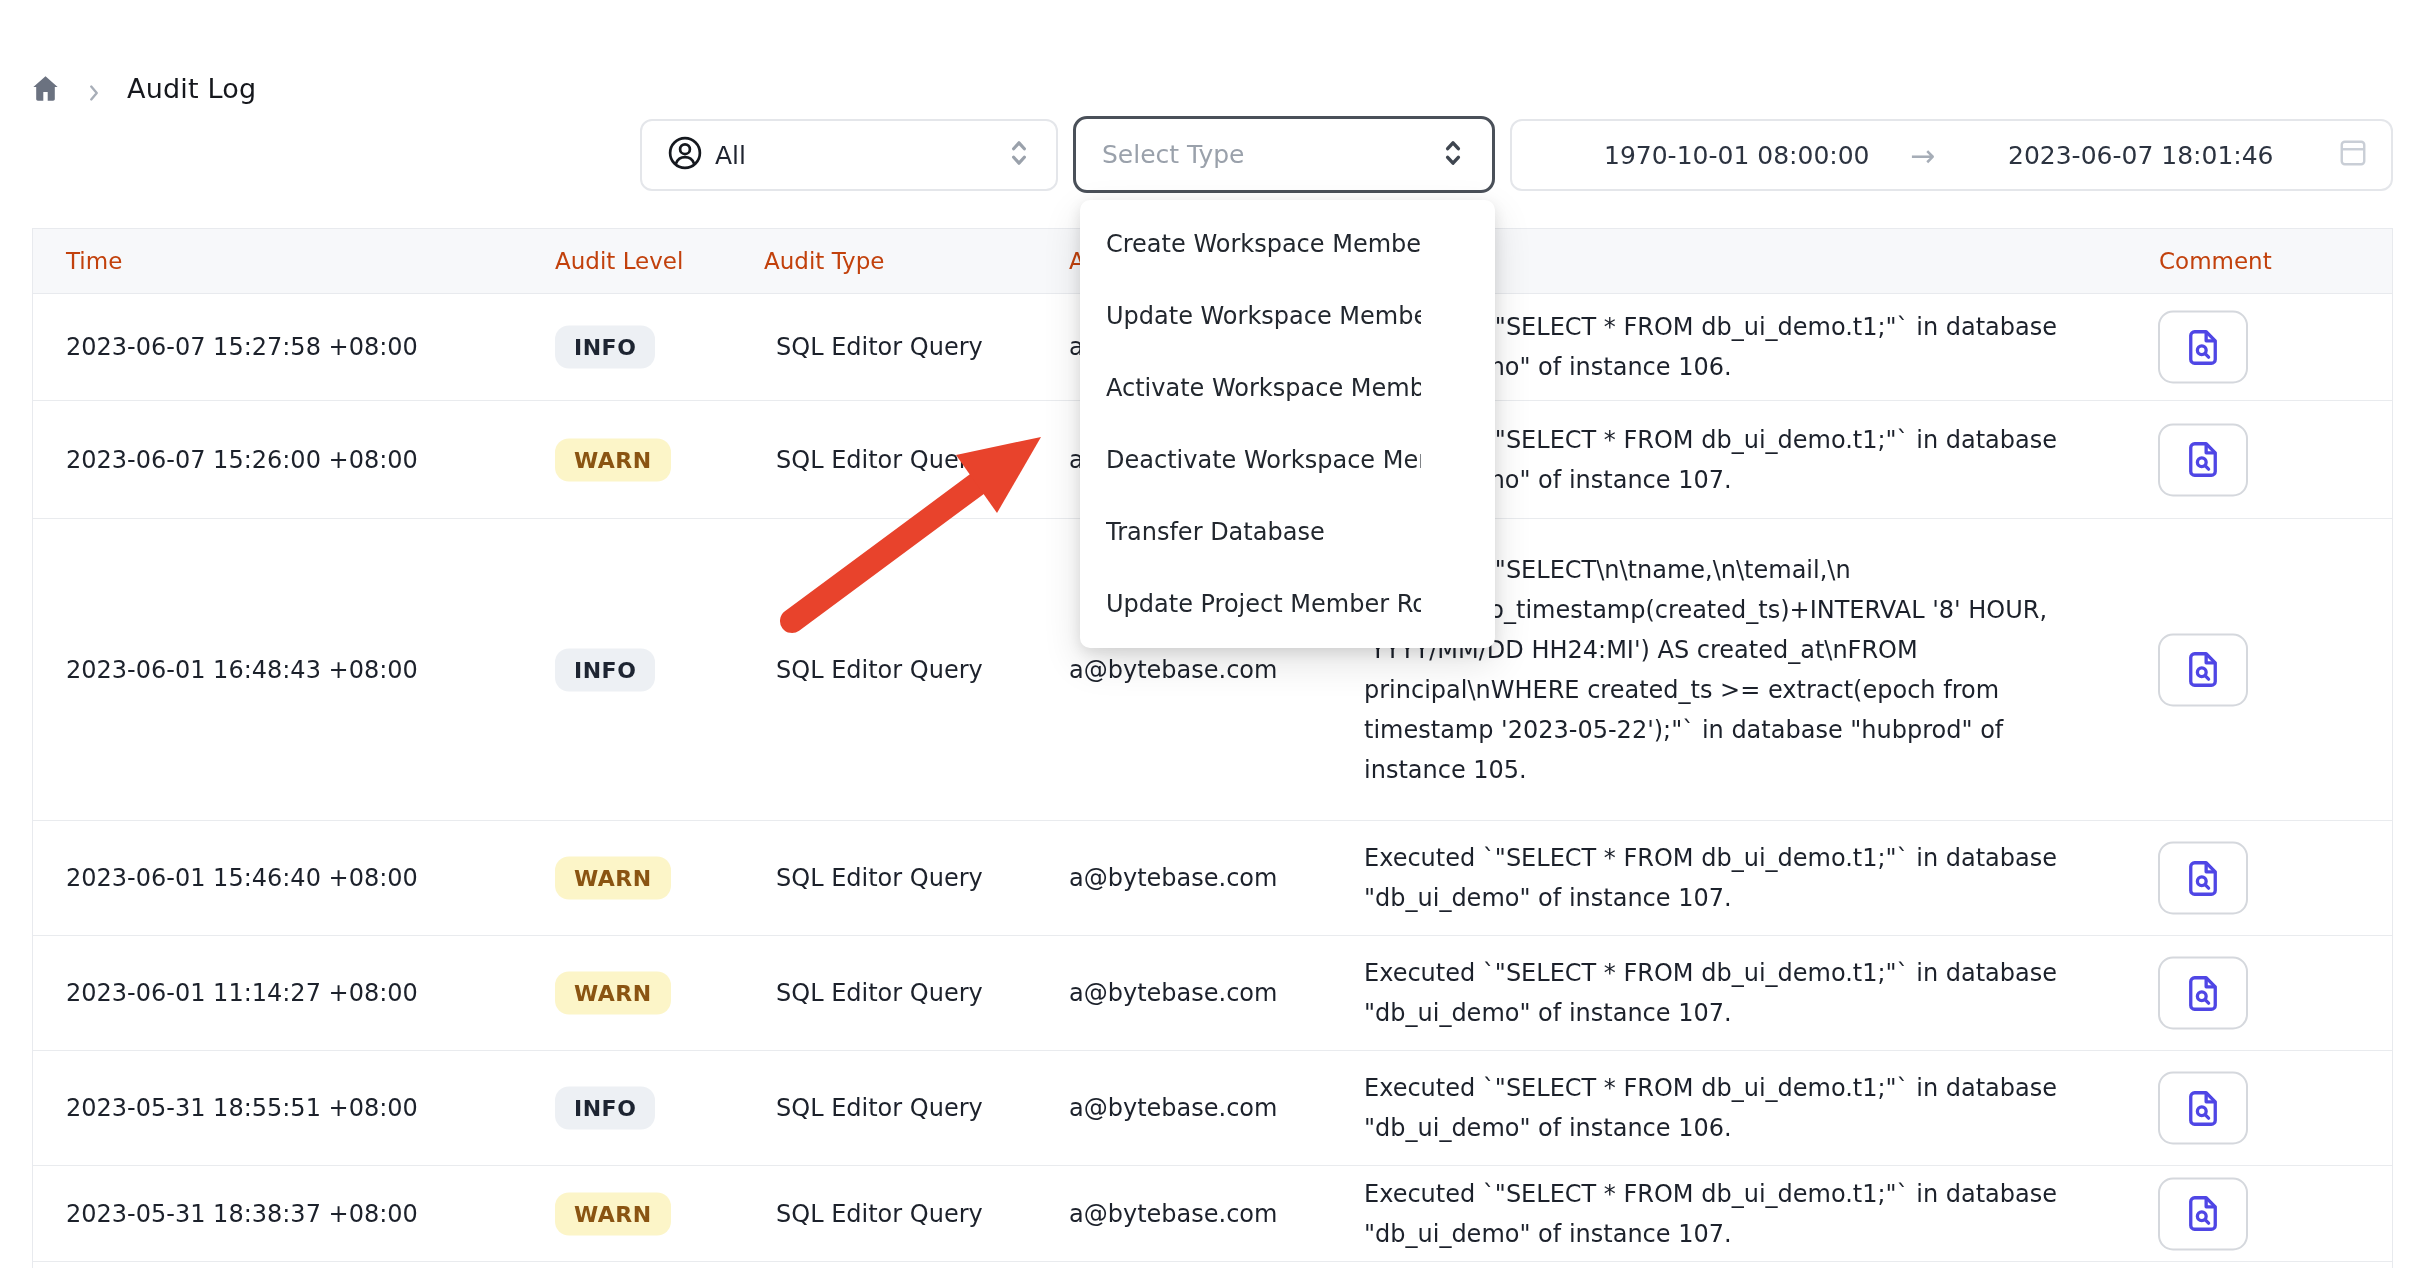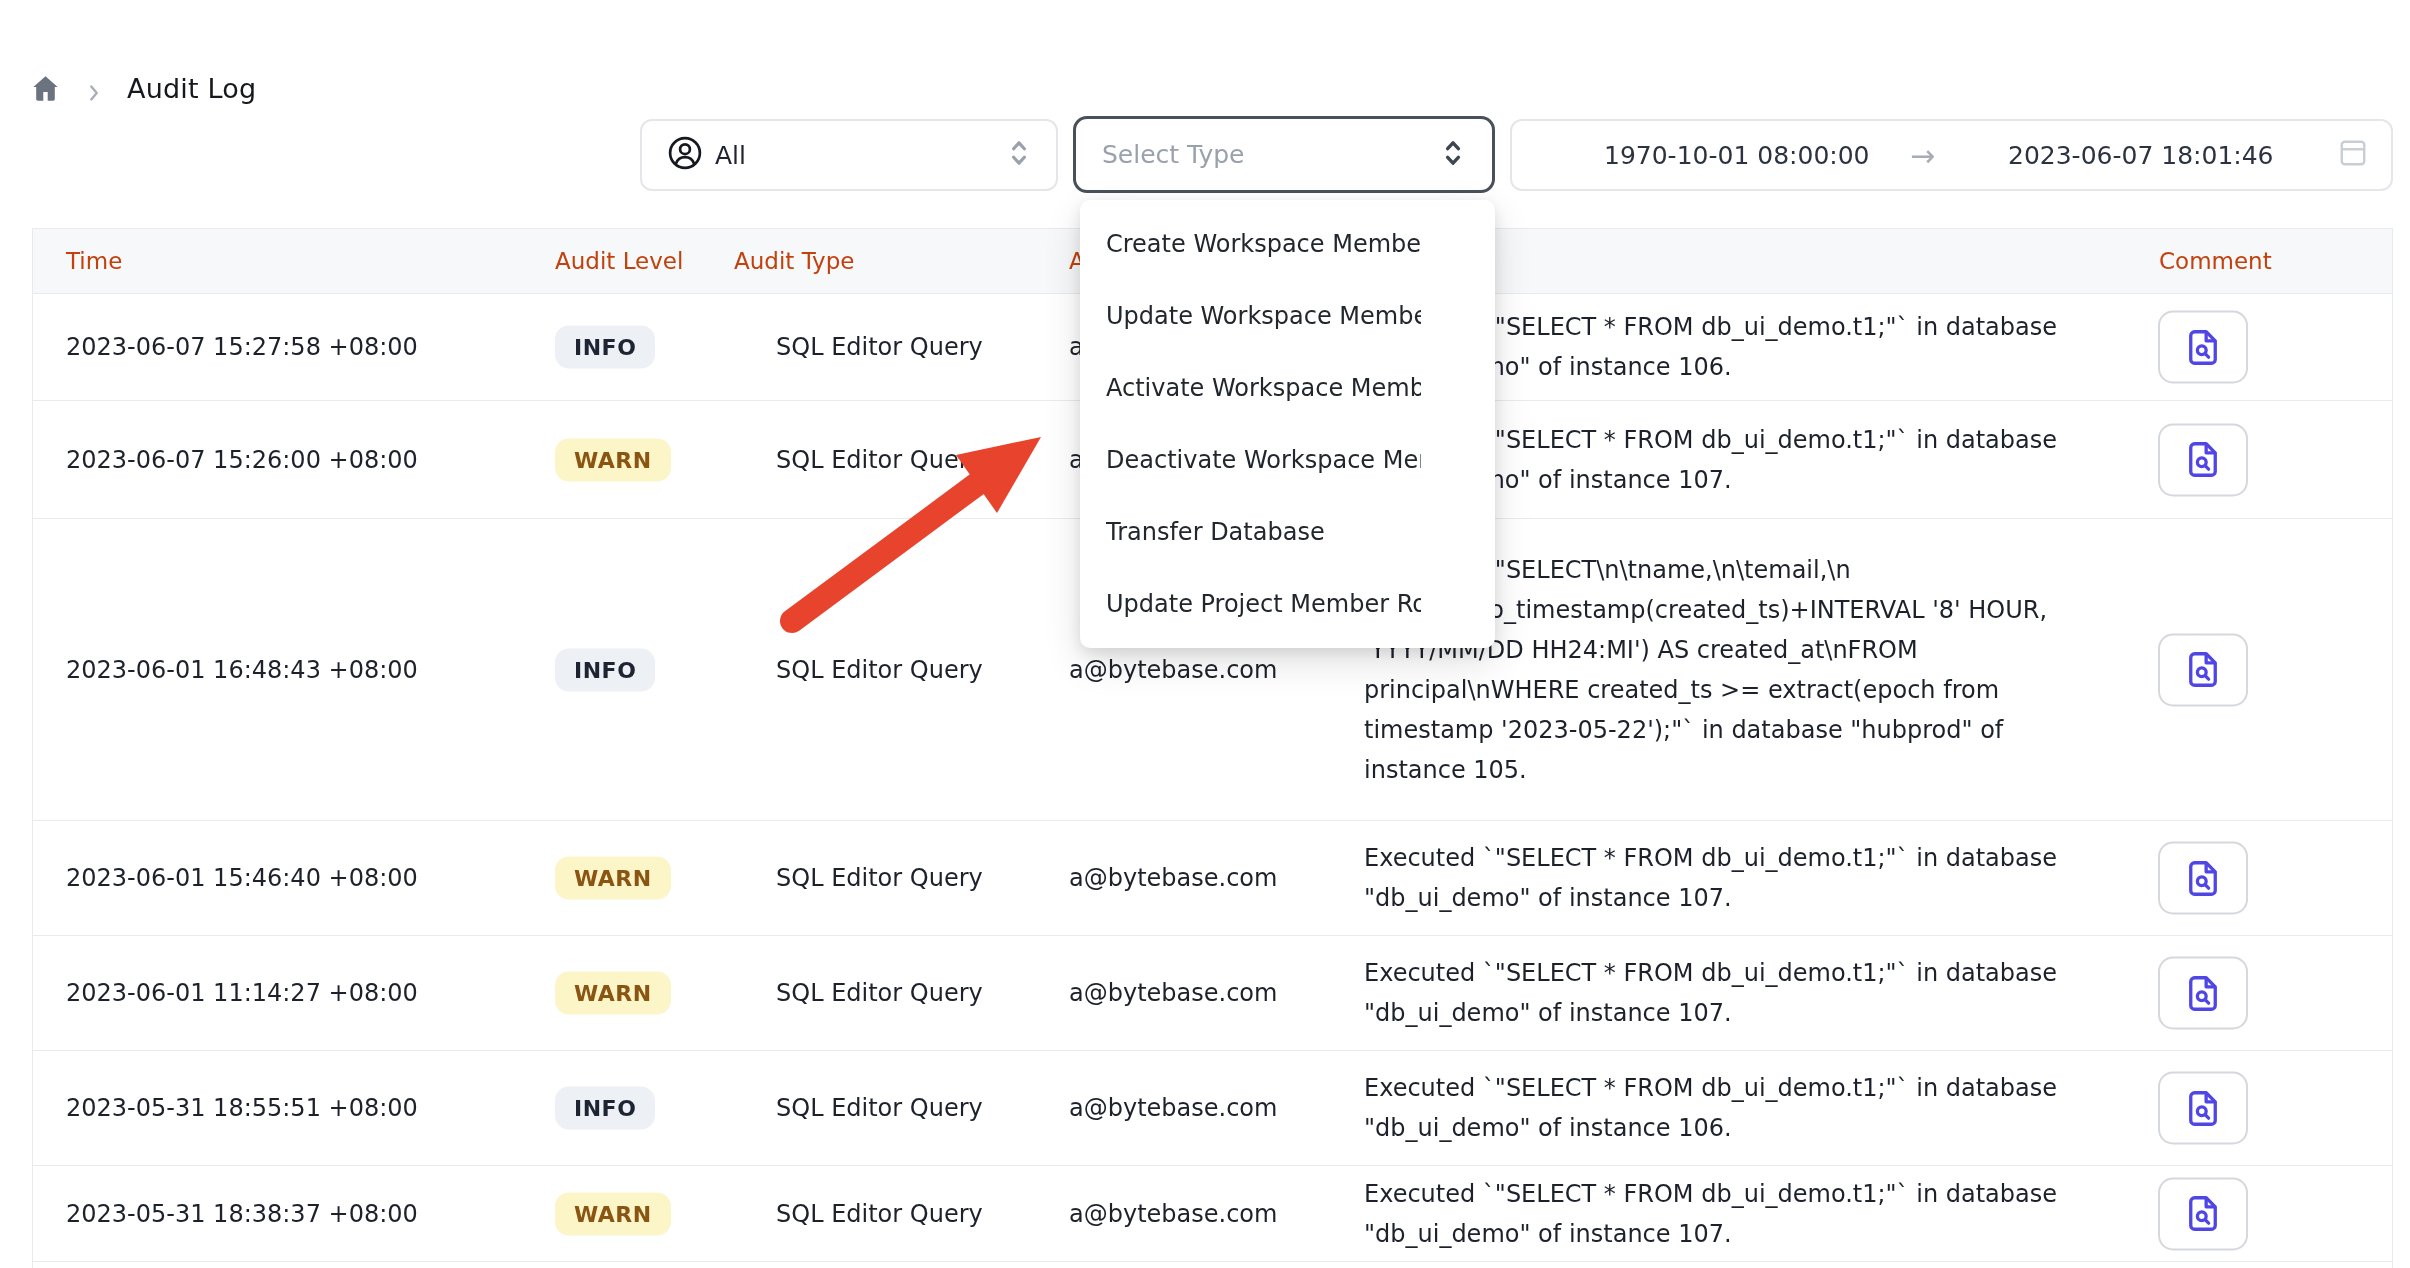--- a/index.html
+++ b/index.html
@@ -43,21 +43,21 @@
   .r1{height:107px} .r2{height:118px} .r3{height:302px} .r4{height:115px}
   .r5{height:115px} .r6{height:115px} .r7{height:96px} .rstub{height:7px;border-bottom:none;}
   .cell { position:absolute; top:50%; transform:translateY(-50%); white-space:nowrap; }
   .c-time   { left:33px;   font-size:24px; color:#1c212b; }
   .c-level  { left:522px; }
   .c-type   { left:743px;  font-size:24px; color:#1c212b; }
   .c-actor  { left:1036px; font-size:24px; color:#1c212b; }
   .c-comment{ left:1331px; width:766px; font-size:24px; line-height:40px; color:#1c212b;
               white-space:pre-line; }
   .c-payload{ left:2125px; }
-  .th-time{left:33px} .th-level{left:522px} .th-type{left:701px}
+  .th-time{left:33px} .th-level{left:522px} .th-type{left:731px}
   .th-actor{left:1036px} .th-comment{left:1331px} .th-payload{left:2126px}
 
   .badge { display:inline-block; padding:9px 19px; border-radius:14px; font-size:22px;
            font-weight:700; letter-spacing:.5px; }
   .badge.info { background:#edf0f4; color:#1e2532;text-align:right; }
   .badge.warn { background:#fcf5c8; color:#8a5412; }
 
   .payload-btn { width:90px; height:73px; border:2px solid #d5d8dd; border-radius:15px;
                  background:#fff; display:flex; align-items:center; justify-content:center;
                  cursor:pointer; }

